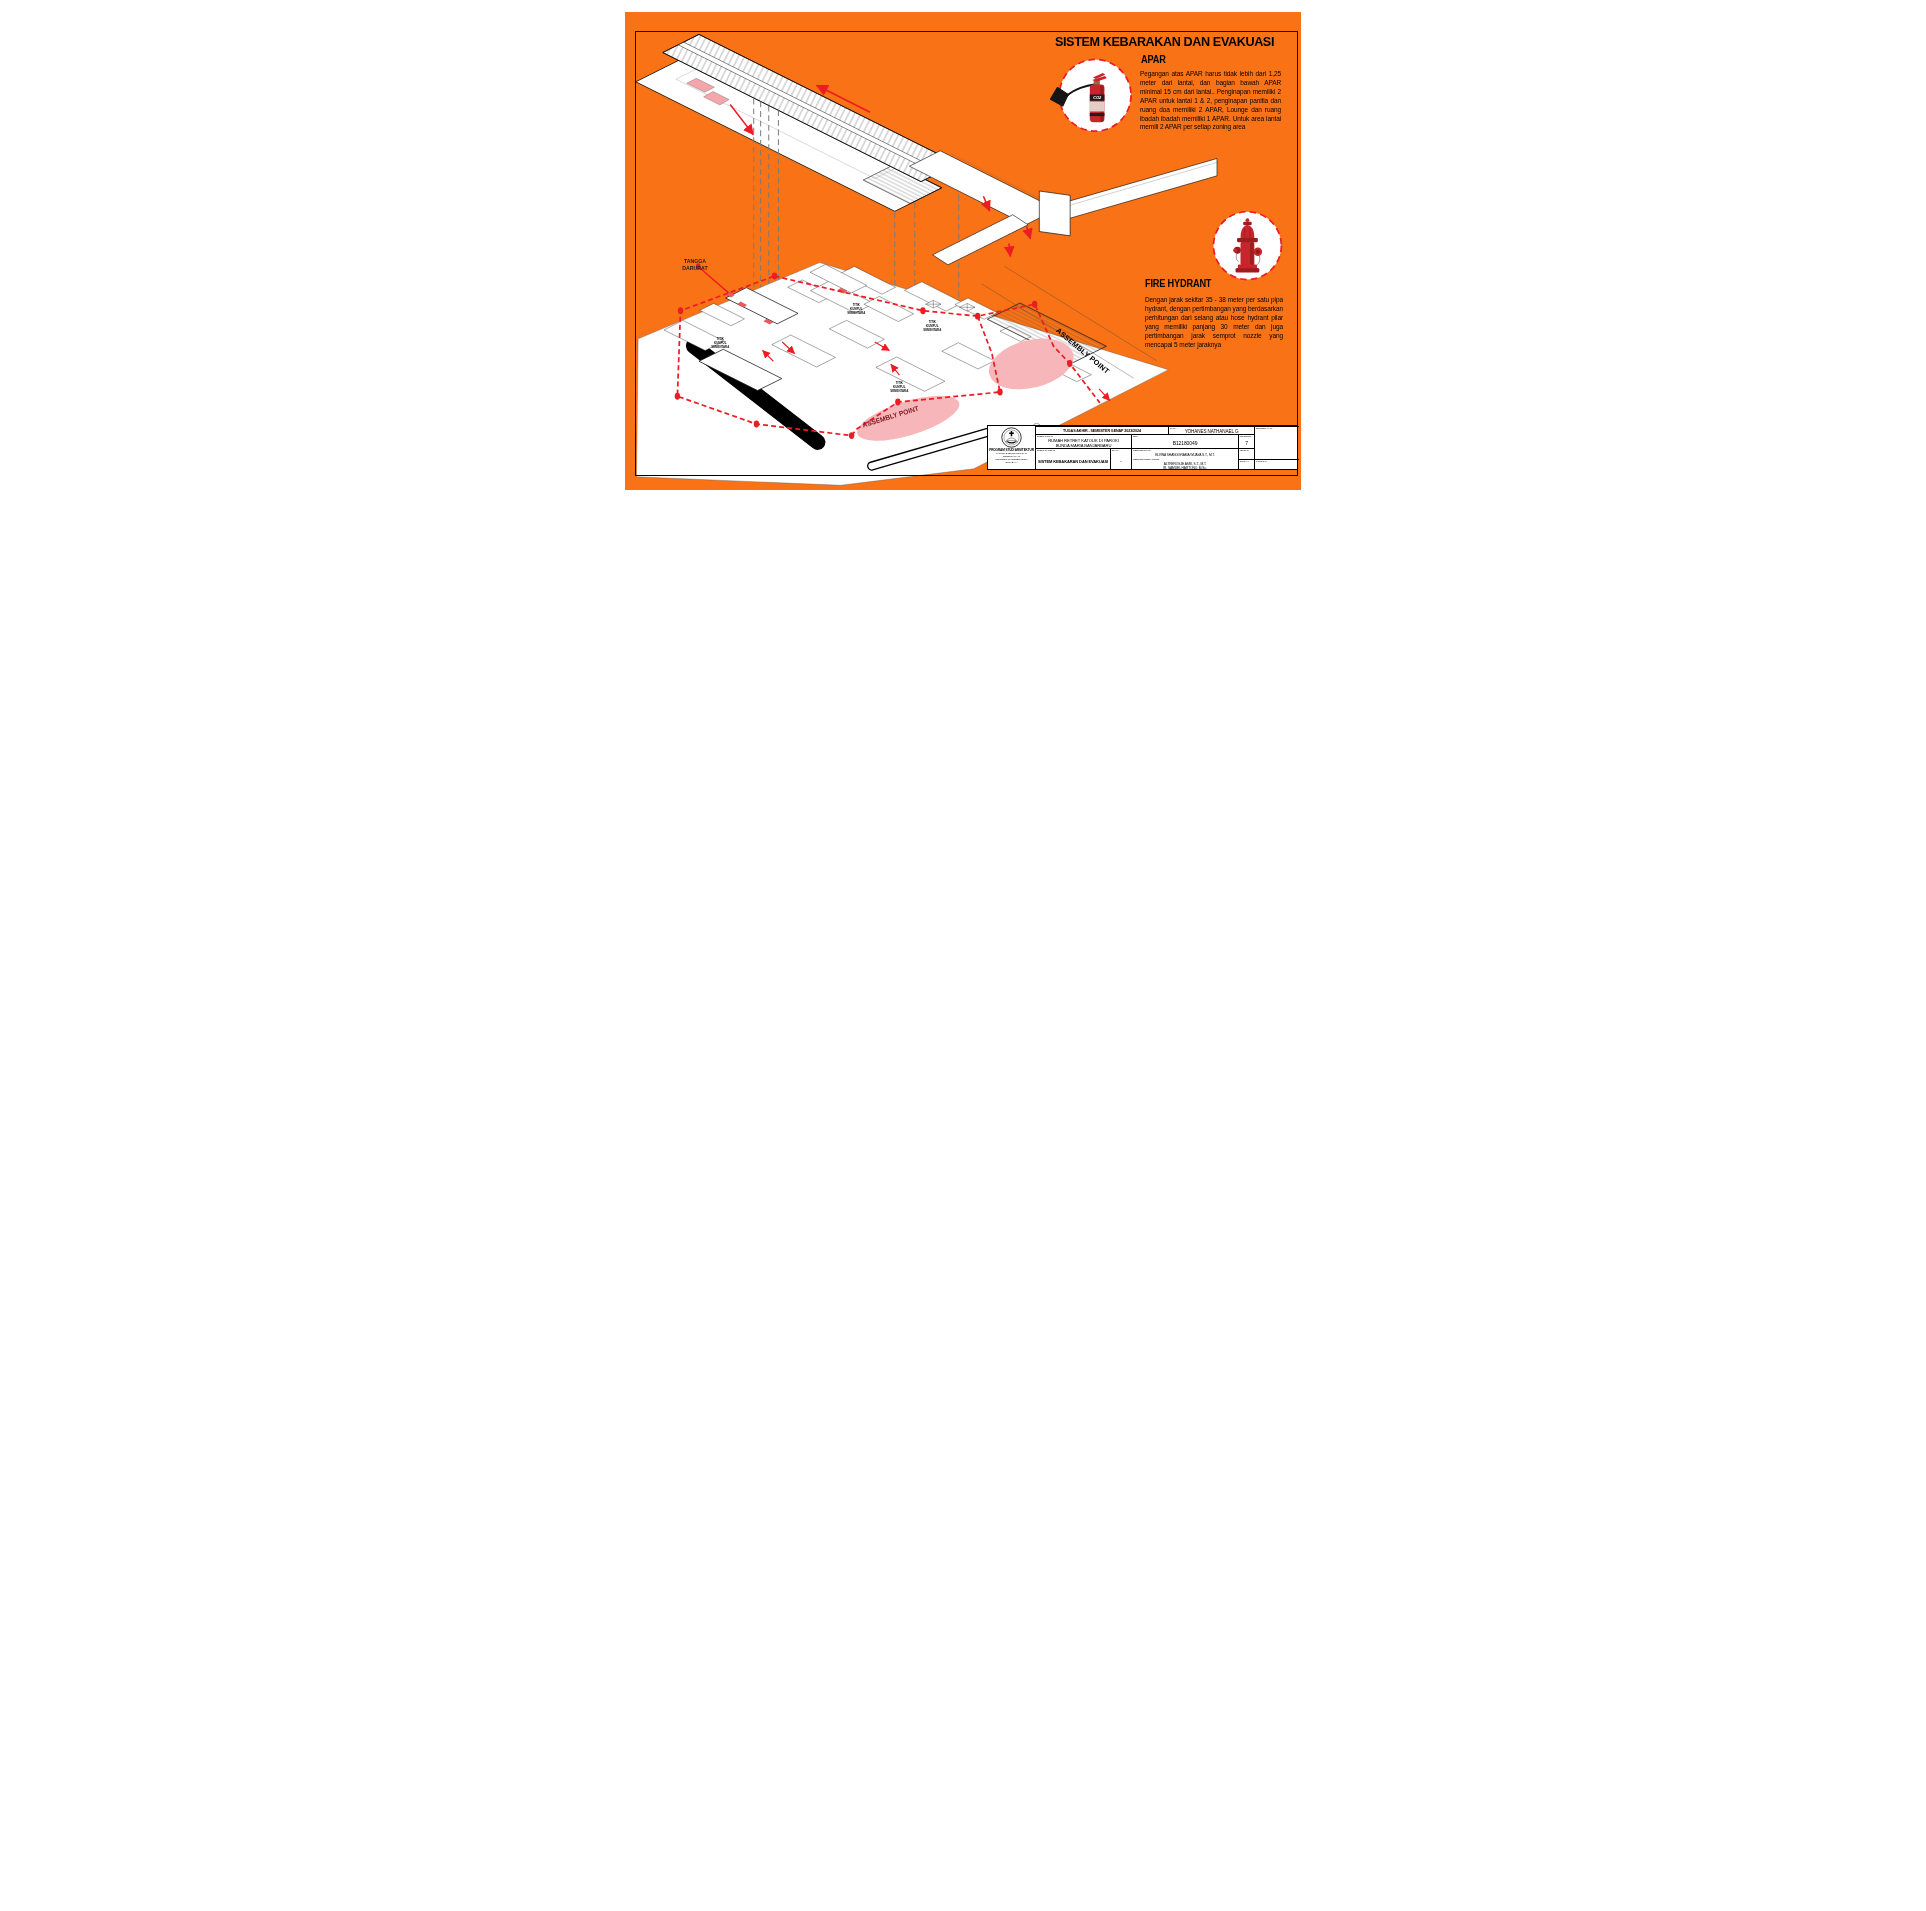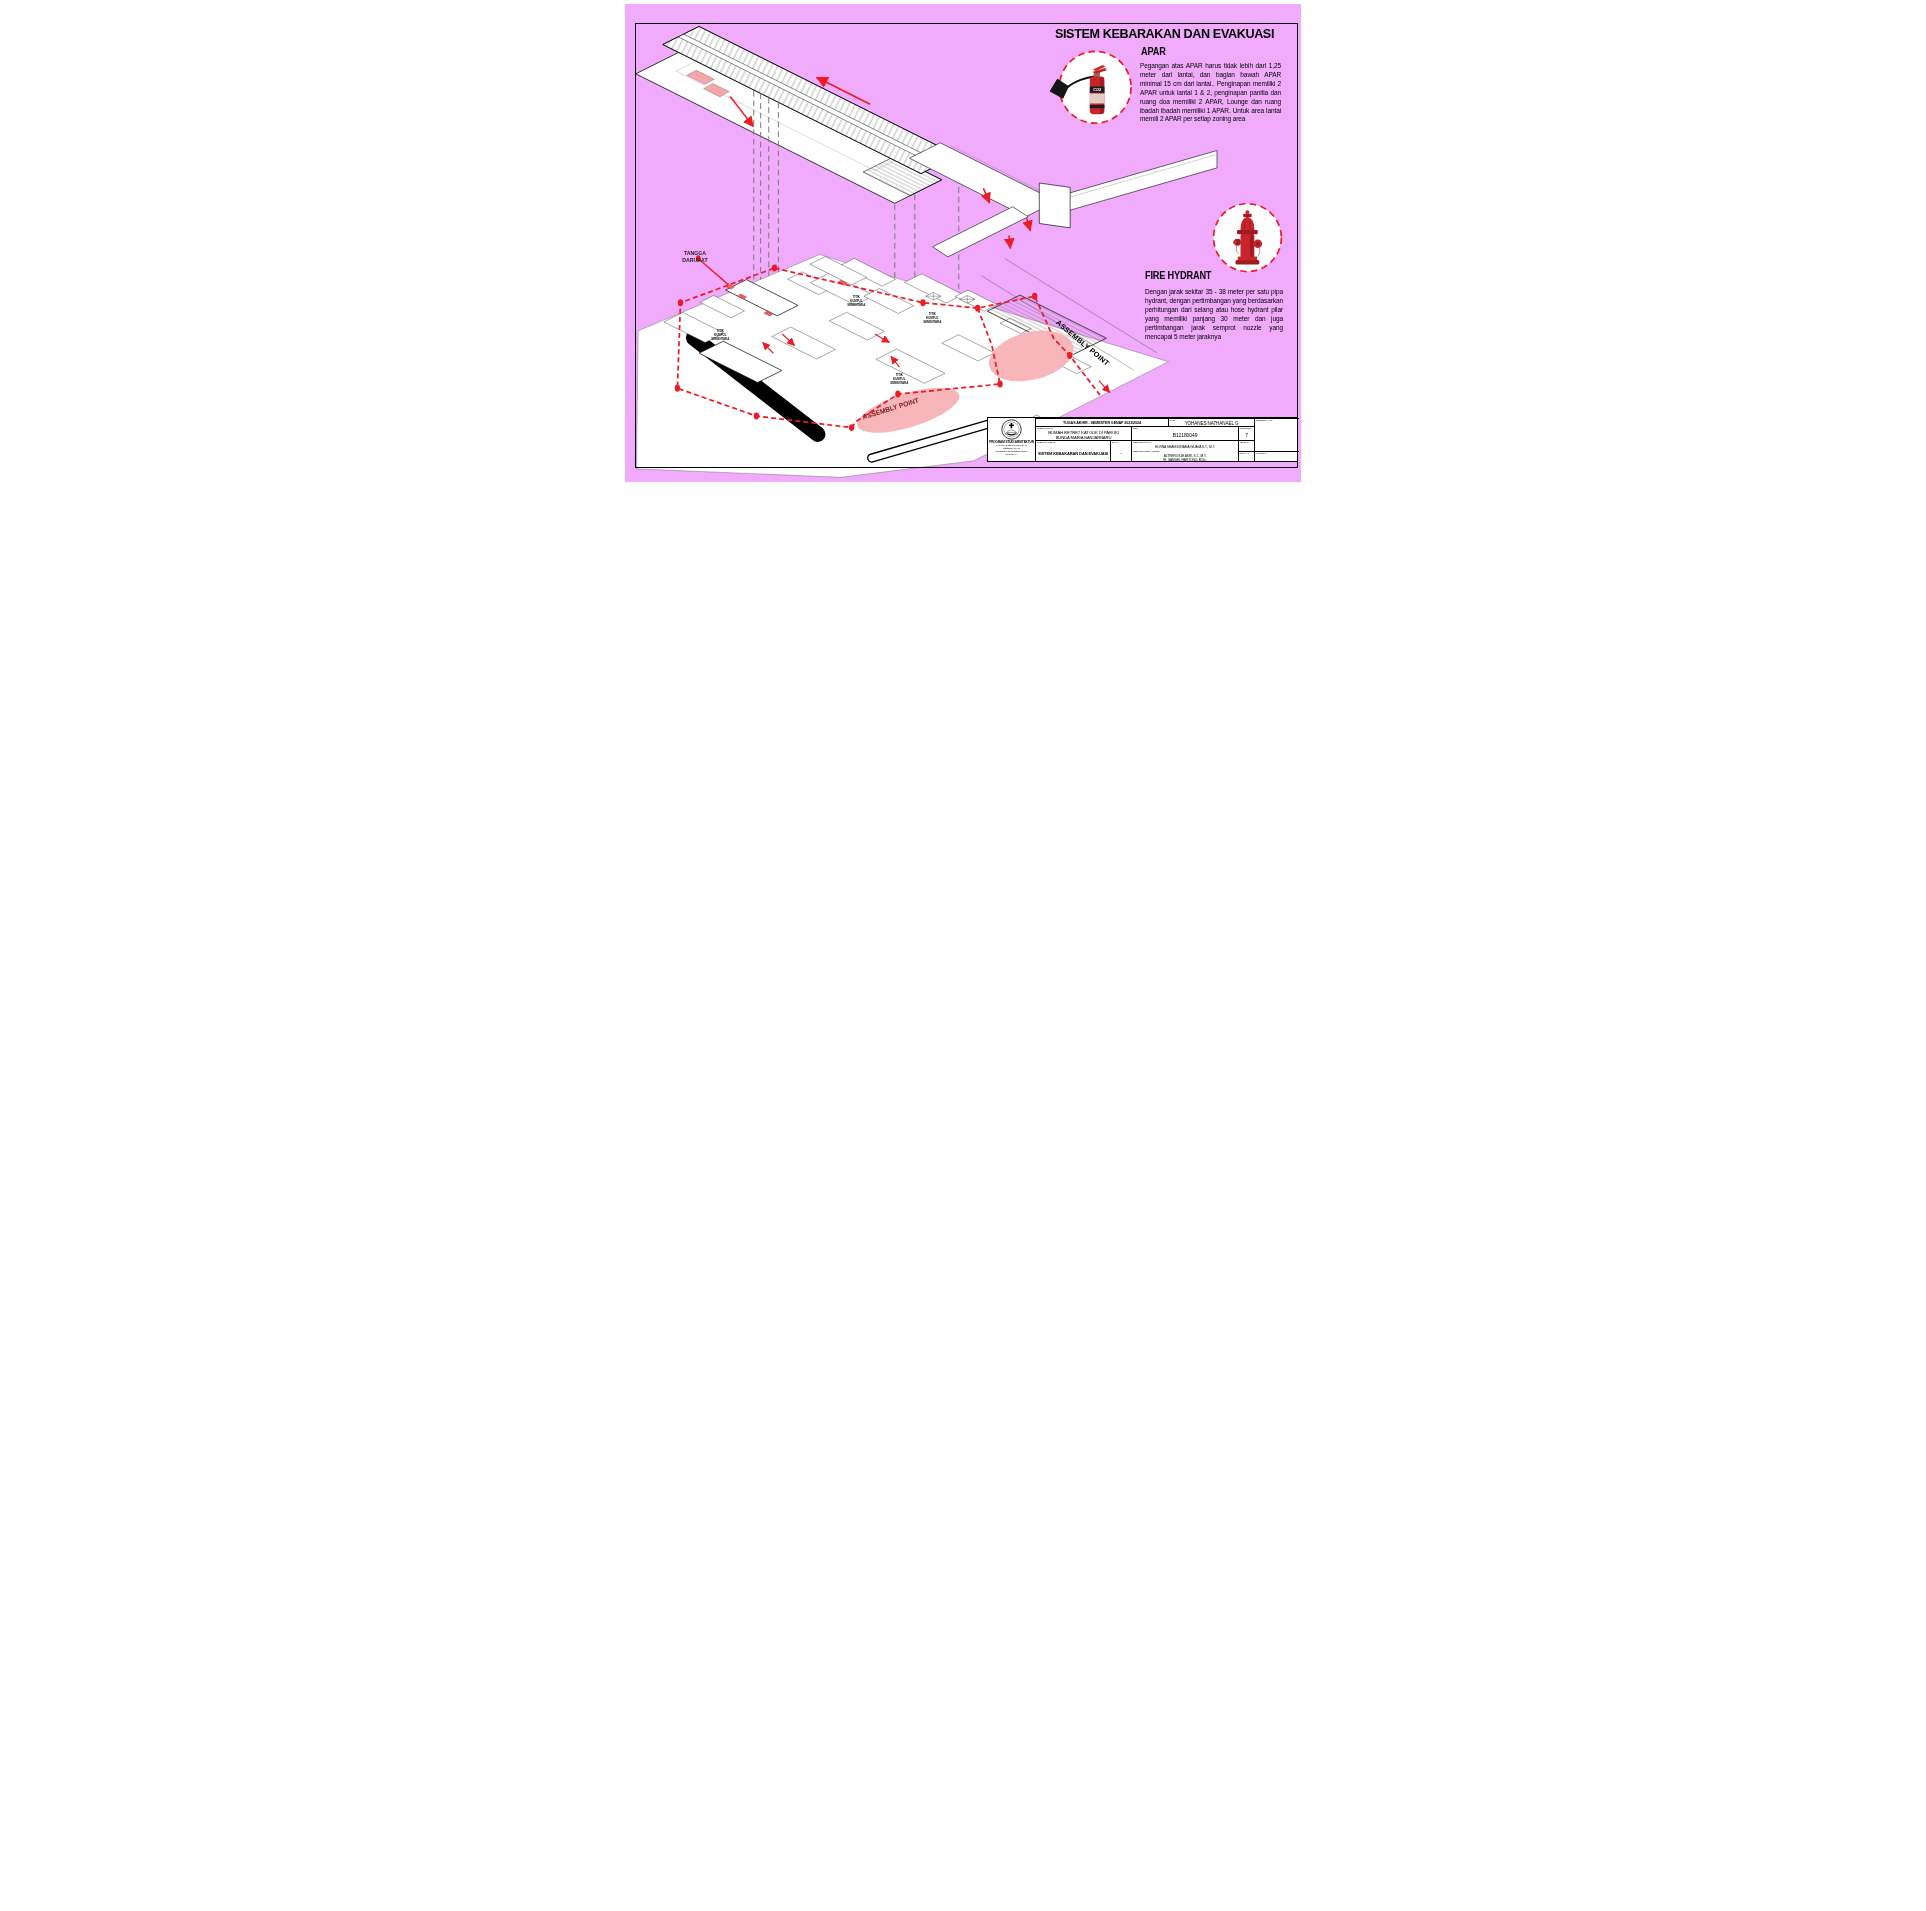--- a/index.html
+++ b/index.html
@@ -1,18 +1,18 @@
 <!DOCTYPE html>
 <html style="font-size:6.2px"><head>
 <meta charset="utf-8">
 <style>
   * { box-sizing: border-box; margin: 0; padding: 0; }
   html,body { background:#fff; }
   body { font-family: "Liberation Sans", sans-serif; }
-  .sheet { position: relative; width: 676px; height: 478px; background:#f0abfc; overflow: hidden; margin: 4px auto; }
+  .sheet { position: relative; width: 676px; height: 478px; background:#f97316; overflow: hidden; margin: 12px auto; }
   .frame { position:absolute; left:10px; top:19px; width:663px; height:445px; border:0.8px solid #000; border-bottom-width:1.2px; }
   .abs { position:absolute; }
   .t-justify { text-align:justify; }
 
   .main-title { left:424px; top:21.6px; width:231px; font-size:13px; font-weight:bold; letter-spacing:-0.4px; text-align:center; white-space:nowrap; transform:scaleX(.97); transform-origin:center; color:#000; }
   .sec-head { font-weight:bold; font-size:10px; letter-spacing:-0.2px; transform:scaleX(.92); transform-origin:left; color:#000; white-space:nowrap; }
   .apar-head { left:516px; top:42px; }
   .fh-head   { left:520px; top:266px; }
   .body-text { font-size:6.5px; line-height:8.9px; color:#000; letter-spacing:-0.1px; }
   .apar-body { left:515px; top:58px; width:141px; }

